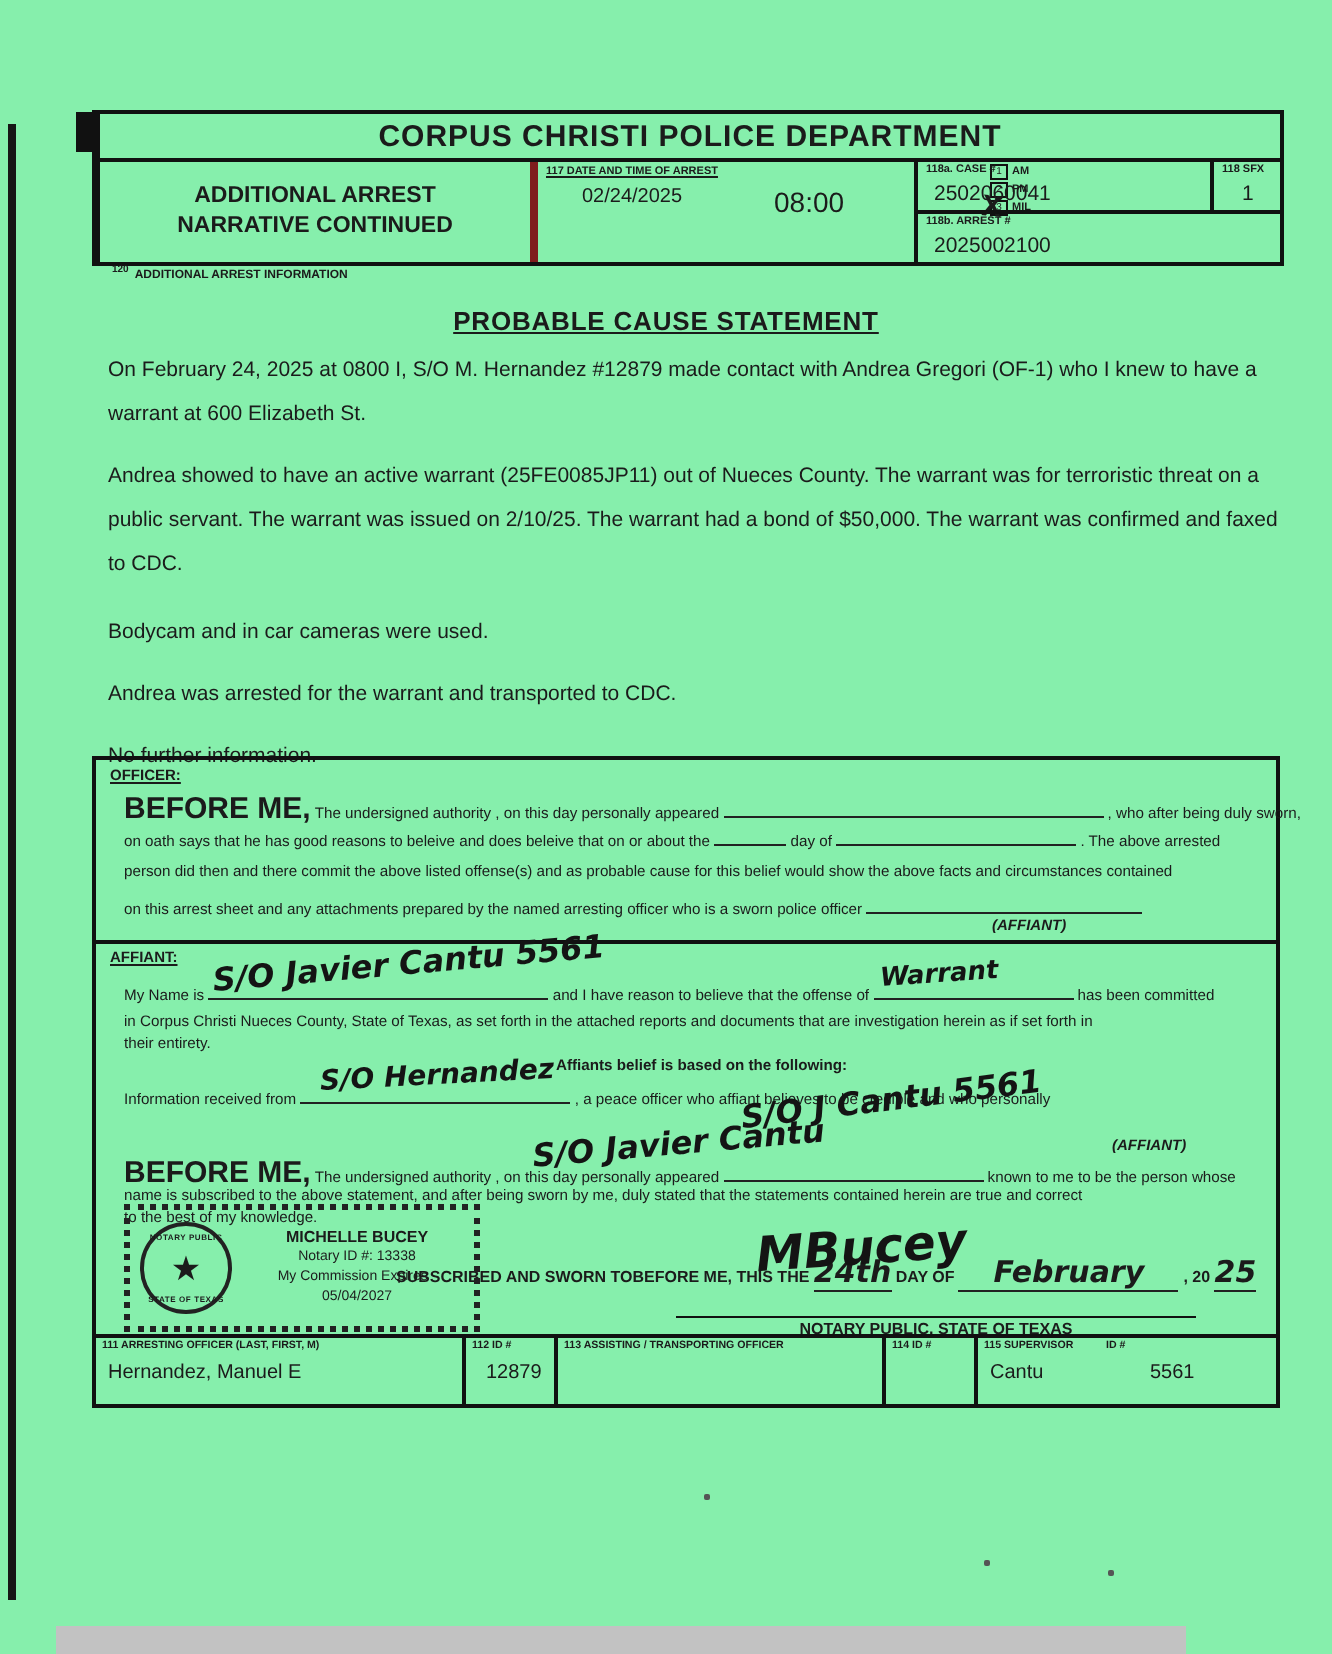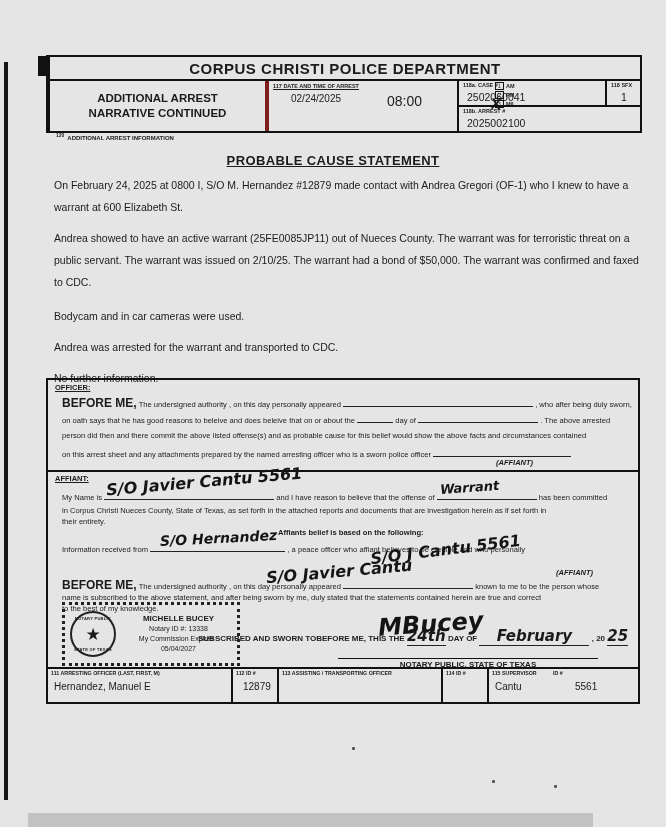--- a/index.html
+++ b/index.html
@@ -1,17 +1,17 @@
 <!DOCTYPE html>
 <html><head>
 <meta charset="utf-8">
 <style>
   html,body{margin:0;padding:0;}
   body{background:#fff;}
-  .page{position:relative;width:666px;height:827px;background:#e5e5e5;overflow:hidden;
+  .page{position:relative;width:666px;height:827px;background:#86efac;overflow:hidden;
         font-family:"Liberation Sans",sans-serif;color:#1b1b1b;}
   
   .scan-line-left{position:absolute;left:4px;top:62px;width:4px;height:738px;background:#161616;}
   .corner-blob{position:absolute;left:38px;top:56px;width:10px;height:20px;background:#111;}
   .bottom-strip{position:absolute;left:28px;top:813px;width:565px;height:14px;background:#c2c2c2;}
   .speck{position:absolute;width:3px;height:3px;background:#555;border-radius:1px;}
 
   
   .header-box{position:absolute;left:46px;top:55px;width:590px;height:74px;border:2px solid #111;border-left-width:4px;}
   .hdr-title{position:absolute;left:0;top:0;width:100%;height:22px;border-bottom:2px solid #111;
@@ -41,21 +41,21 @@
             letter-spacing:.4px;}
   .pc-title span{text-decoration:underline;}
   .narrative{position:absolute;left:54px;top:174px;width:586px;font-size:10.5px;line-height:22px;}
   .narrative p{margin:0 0 9px 0;}
   .narrative p.gap{margin-bottom:12px;}
 
   
   .affi-box{position:absolute;left:46px;top:378px;width:590px;height:322px;border:2px solid #111;}
   .sec-head{position:absolute;left:7px;font-size:7.5px;font-weight:bold;text-decoration:underline;}
   .tl{position:absolute;white-space:nowrap;font-size:7.6px;}
-  .tl b{font-size:12px;}
+  .tl b{font-size:15px;}
   .blank{display:inline-block;border-bottom:1px solid #222;height:8px;vertical-align:baseline;}
   .divider{position:absolute;left:0;top:90px;width:100%;border-top:2px solid #111;}
   .affiant-cap{position:absolute;font-size:7.5px;font-style:italic;font-weight:bold;}
   .hand{position:absolute;white-space:nowrap;font-family:"DejaVu Sans",cursive;font-style:italic;font-weight:bold;color:#141414;}
 
   
   .stamp{position:absolute;left:14px;top:222px;width:172px;height:58px;border:3px dotted #222;
          display:flex;align-items:center;z-index:3;}
   .seal{position:relative;width:42px;height:42px;border:2px solid #222;border-radius:50%;margin:0 4px 0 5px;flex:none;
         display:flex;align-items:center;justify-content:center;}

